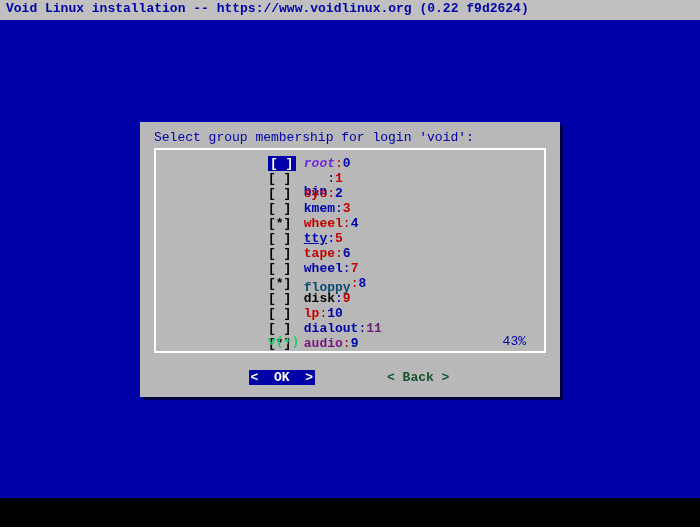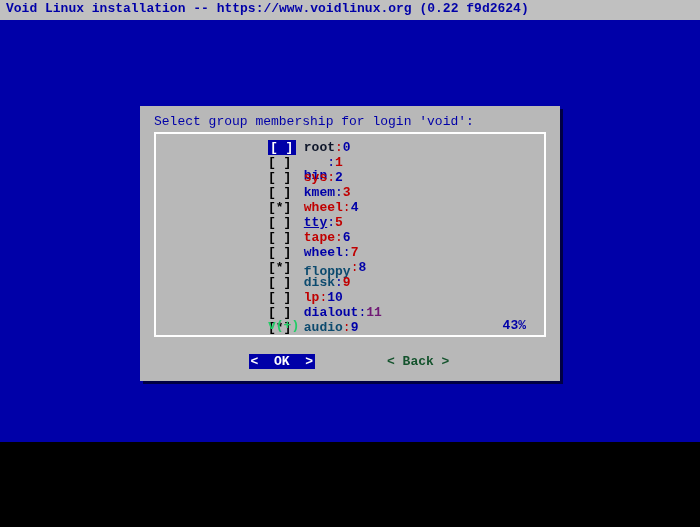--- a/index.html
+++ b/index.html
@@ -9,40 +9,40 @@
     height: 527px;
     overflow: hidden;
     font-family: "Courier New", monospace;
     font-size: 13px;
     background: #000;
     color: #c0c0c0;
   }
   .screen {
     position: relative;
     width: 700px;
-    height: 442px;
+    height: 498px;
     background: #0000a8;
     box-sizing: border-box;
   }
   .title-bar {
     position: absolute;
     top: 0;
     left: 0;
     right: 0;
     height: 18px;
     padding: 1px 6px;
     background: #c0c0c0;
     color: #0000a8;
     font-weight: bold;
     white-space: pre;
   }
   .dialog {
     position: absolute;
     left: 140px;
-    top: 106px;
+    top: 122px;
     width: 420px;
     height: 275px;
     background: #b8b8b8;
     box-shadow: 3px 3px 0 rgba(0,0,0,0.6);
     box-sizing: border-box;
   }
   .dialog-title {
     position: absolute;
     top: 8px;
     left: 14px;
@@ -104,21 +104,21 @@
     white-space: pre;
   }
   .scroll-arrow {
     color: #22cc66;
     font-weight: bold;
   }
   .scroll-pct {
     position: absolute;
     right: 0;
     color: #0000a8;
-    font-weight: bold;
+    font-weight: normal;
   }
   .button-row {
     position: absolute;
     bottom: 10px;
     left: 0;
     right: 0;
     height: 20px;
     display: flex;
     justify-content: center;
     gap: 70px;
@@ -141,33 +141,33 @@
 <body>
 
 <div class="screen">
   <div class="title-bar">Void Linux installation -- https://www.voidlinux.org (0.22 f9d2624)</div>
 
   <div class="dialog">
     <div class="dialog-title">Select group membership for login 'void':</div>
 
     <div class="list-frame">
       <div class="list-inner" id="group-list">
-          <div class="row"><span class="lead"></span><span class="chk highlight">[ ]</span><span> </span><span class="name" style="color: #0f172a;">root</span><span style="color: rgb(192, 0, 0);">:</span><span class="gid" style="color: rgb(0, 0, 168);">0</span></div>
+          <div class="row"><span class="lead"></span><span class="chk highlight">[ ]</span><span> </span><span class="name" style="color: #6d28d9; font-style: italic;">root</span><span style="color: rgb(192, 0, 0);">:</span><span class="gid" style="color: rgb(0, 0, 168);">0</span></div>
           <div class="row"><span class="lead"></span><span class="chk">[ ]</span><span> </span><span class="name" style="color: rgb(0, 0, 168); margin-top: 26px;">bin</span><span style="color: rgb(0, 0, 168);">:</span><span class="gid" style="color: rgb(192, 0, 0);">1</span></div>
           <div class="row"><span class="lead"></span><span class="chk">[ ]</span><span> </span><span class="name" style="color: rgb(192, 0, 0);">sys</span><span style="color: rgb(192, 0, 0);">:</span><span class="gid" style="color: rgb(0, 0, 168);">2</span></div>
           <div class="row"><span class="lead"></span><span class="chk">[ ]</span><span> </span><span class="name" style="color: rgb(0, 0, 168);">kmem</span><span style="color: rgb(0, 0, 168);">:</span><span class="gid" style="color: rgb(192, 0, 0);">3</span></div>
           <div class="row"><span class="lead"></span><span class="chk">[*]</span><span> </span><span class="name" style="color: rgb(192, 0, 0);">wheel</span><span style="color: rgb(192, 0, 0);">:</span><span class="gid" style="color: rgb(0, 0, 168);">4</span></div>
           <div class="row"><span class="lead"></span><span class="chk">[ ]</span><span> </span><span class="name" style="color: rgb(0, 0, 168); text-decoration: underline;">tty</span><span style="color: rgb(0, 0, 168);">:</span><span class="gid" style="color: rgb(192, 0, 0);">5</span></div>
           <div class="row"><span class="lead"></span><span class="chk">[ ]</span><span> </span><span class="name" style="color: rgb(192, 0, 0);">tape</span><span style="color: rgb(192, 0, 0);">:</span><span class="gid" style="color: rgb(0, 0, 168);">6</span></div>
           <div class="row"><span class="lead"></span><span class="chk">[ ]</span><span> </span><span class="name" style="color: rgb(0, 0, 168);">wheel</span><span style="color: rgb(0, 0, 168);">:</span><span class="gid" style="color: rgb(192, 0, 0);">7</span></div>
           <div class="row"><span class="lead"></span><span class="chk">[*]</span><span> </span><span class="name" style="color: #0c4a6e; margin-top: 8px;">floppy</span><span style="color: rgb(192, 0, 0);">:</span><span class="gid" style="color: rgb(0, 0, 168);">8</span></div>
-          <div class="row"><span class="lead"></span><span class="chk">[ ]</span><span> </span><span class="name" style="color: #0c4a6e;">disk</span><span style="color: rgb(0, 0, 168);">:</span><span class="gid" style="color: rgb(192, 0, 0);">9</span></div>
+          <div class="row"><span class="lead"></span><span class="chk">[ ]</span><span> </span><span class="name" style="color: #000000;">disk</span><span style="color: rgb(0, 0, 168);">:</span><span class="gid" style="color: rgb(192, 0, 0);">9</span></div>
           <div class="row"><span class="lead"></span><span class="chk">[ ]</span><span> </span><span class="name" style="color: rgb(192, 0, 0);">lp</span><span style="color: rgb(192, 0, 0);">:</span><span class="gid" style="color: rgb(0, 0, 168);">10</span></div>
           <div class="row"><span class="lead"></span><span class="chk">[ ]</span><span> </span><span class="name" style="color: rgb(0, 0, 168);">dialout</span><span style="color: rgb(0, 0, 168);">:</span><span class="gid" style="color: #701a75;">11</span></div>
-          <div class="row"><span class="lead"></span><span class="chk">[*]</span><span> </span><span class="name" style="color: #0c4a6e;">audio</span><span style="color: rgb(192, 0, 0);">:</span><span class="gid" style="color: rgb(0, 0, 168);">9</span></div>
+          <div class="row"><span class="lead"></span><span class="chk">[*]</span><span> </span><span class="name" style="color: #701a75;">audio</span><span style="color: rgb(192, 0, 0);">:</span><span class="gid" style="color: rgb(0, 0, 168);">9</span></div>
         </div>
       <div class="scroll-ind">
         <span class="scroll-arrow">v(+)</span>
         <span class="scroll-pct">43%</span>
       </div>
     </div>
 
     <div class="button-row">
       <span class="btn btn-ok">&lt;  OK  &gt;</span>
       <span class="btn btn-back">&lt; Back &gt;</span>

